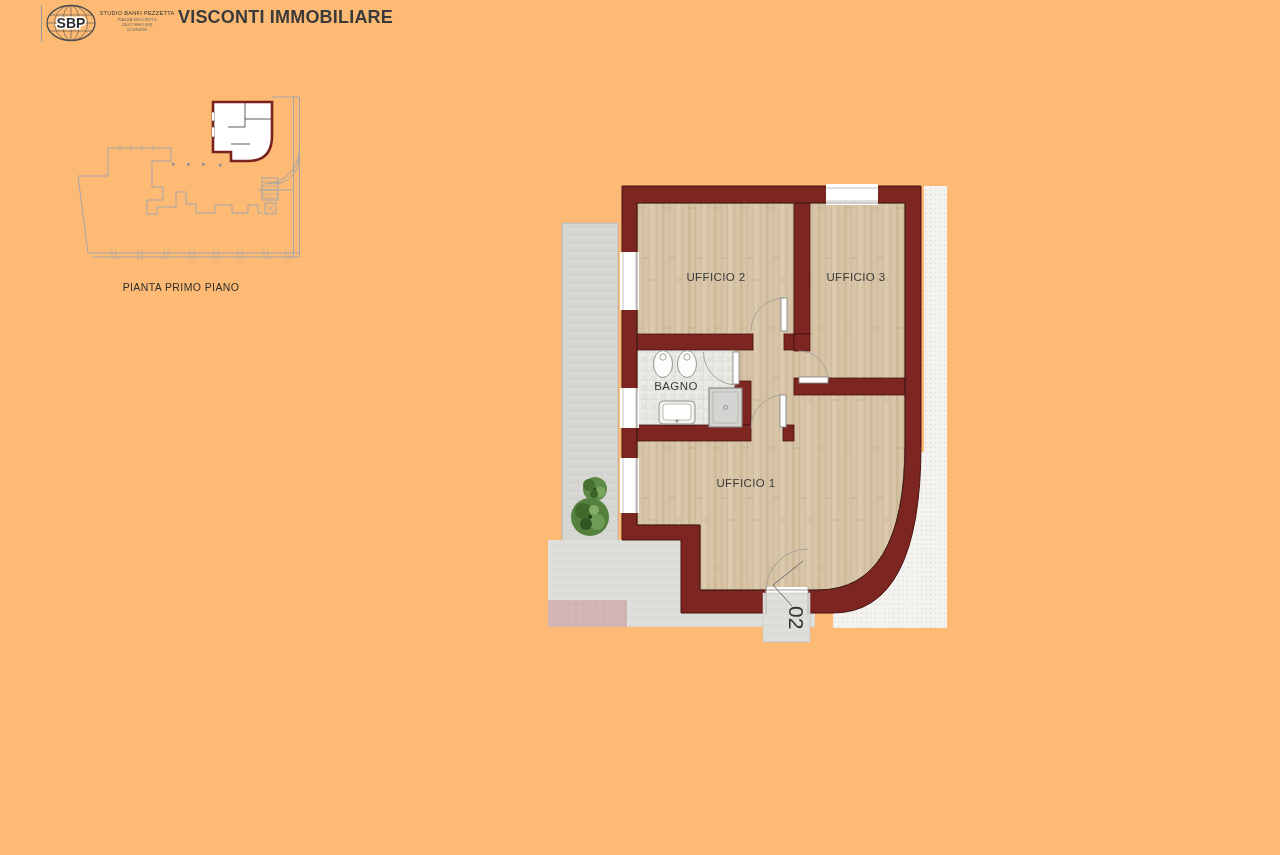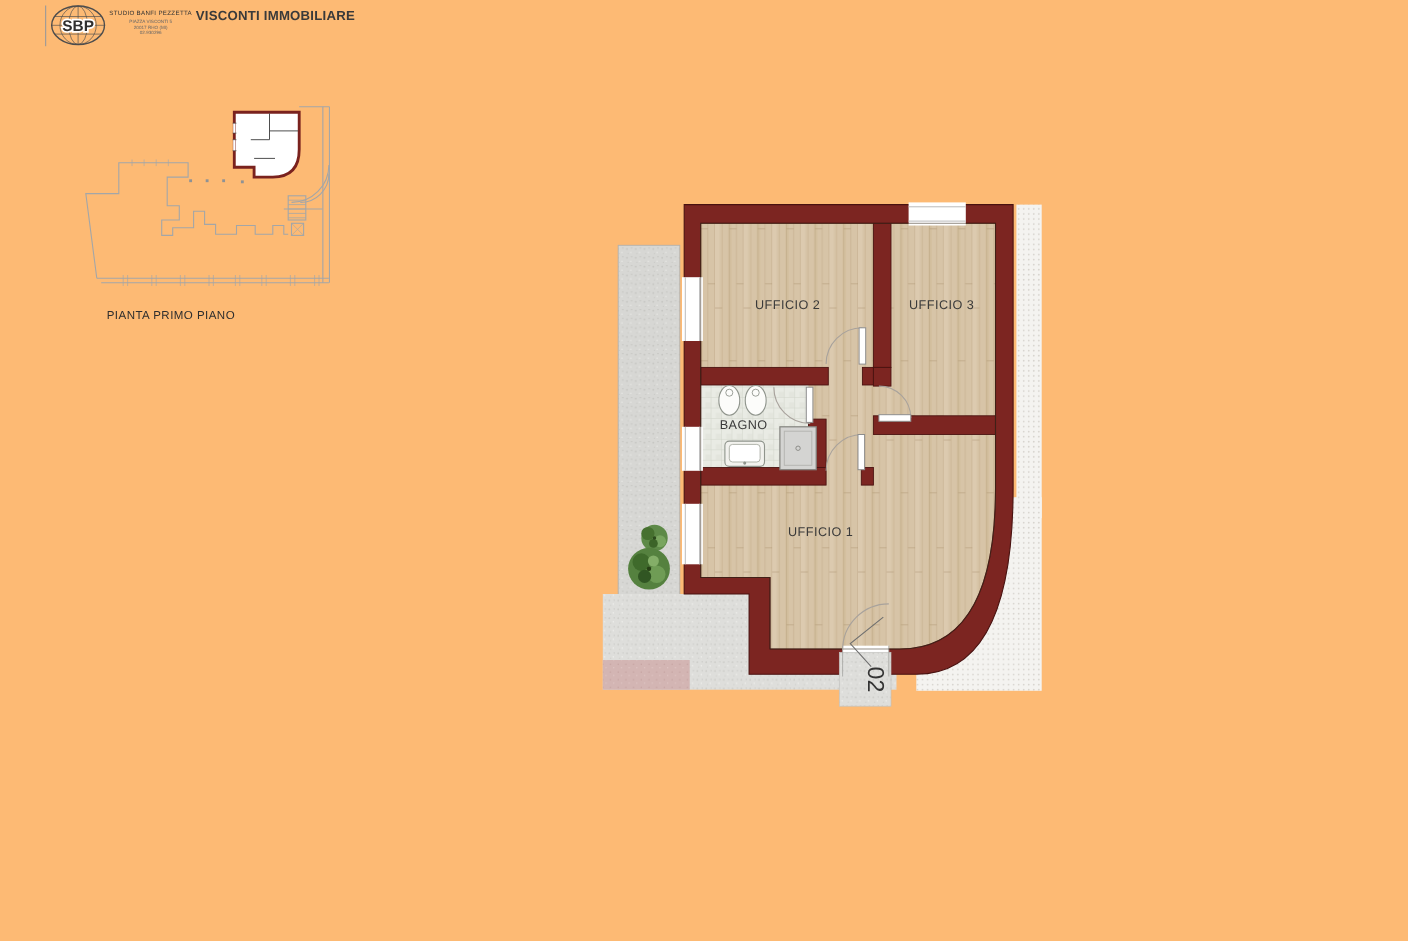--- a/index.html
+++ b/index.html
@@ -4,25 +4,25 @@
 <style>
   html,body{margin:0;padding:0;background:#fff;}
   .page{position:relative;width:1280px;height:855px;background:#fdba74;overflow:hidden;
         font-family:"Liberation Sans",sans-serif;}
   
   .hdr-vline{position:absolute;left:41px;top:5px;width:1px;height:37px;background:#9a9a9a;}
   .hdr-logo{position:absolute;left:45px;top:2px;width:52px;height:42px;}
   .hdr-studio{position:absolute;left:96px;top:10px;width:82px;text-align:center;color:#3c3c3c;}
   .hdr-studio .l1{font-size:5.6px;letter-spacing:.3px;color:#333;margin-bottom:1px;white-space:nowrap;}
   .hdr-studio .l2{font-size:4.2px;color:#666;line-height:5px;white-space:nowrap;}
-  .hdr-title{position:absolute;left:178px;top:7px;margin:0;font-size:12px;font-weight:700;
+  .hdr-title{position:absolute;left:178px;top:7px;margin:0;font-size:18px;font-weight:700;
              letter-spacing:.2px;color:#3a3a3a;white-space:nowrap;}
   
   .keyplan{position:absolute;left:58px;top:88px;width:248px;height:182px;}
-  .keyplan-caption{position:absolute;left:97px;top:281px;width:168px;text-align:left;
+  .keyplan-caption{position:absolute;left:97px;top:281px;width:168px;text-align:center;
                    font-size:10.5px;letter-spacing:.4px;color:#2e2e2e;white-space:nowrap;}
   
   .mainplan{position:absolute;left:0;top:0;width:1280px;height:855px;}
   svg text{font-family:"Liberation Sans",sans-serif;}
 </style>
 </head>
 <body>
 
 <div class="page">
 

